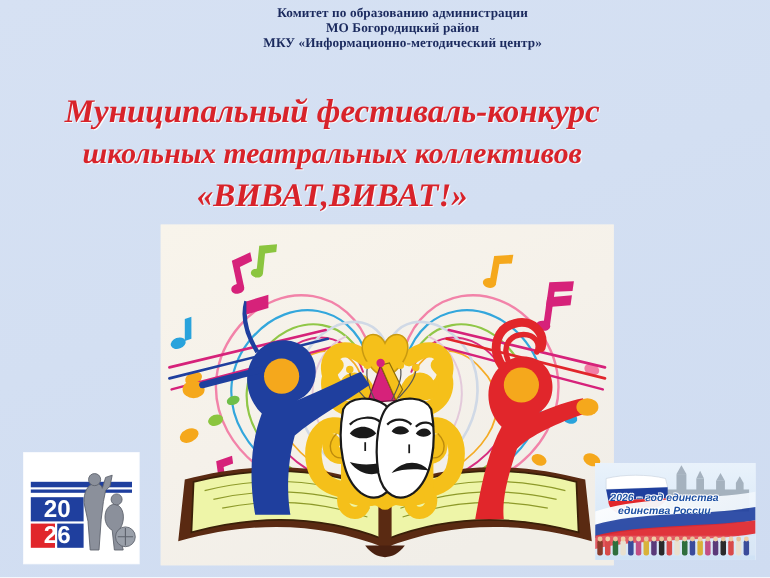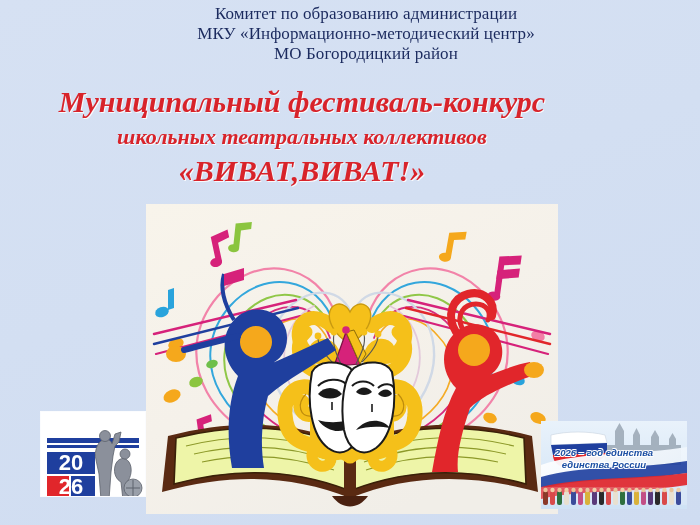--- a/index.html
+++ b/index.html
@@ -22,22 +22,22 @@
   .header-block {
     position: absolute;
     top: 4px;
     left: 0;
     width: 700px;
     text-align: center;
     line-height: 1.18;
   }
   .header-line {
     font-family: "Liberation Serif", "DejaVu Serif", serif;
-    font-weight: normal;
-    font-size: 17px;
+    font-weight: bold;
+    font-size: 12px;
     color: #1b2a5e;
     letter-spacing: 0.1px;
     white-space: nowrap;
     padding-left: 32px;
   }
 
   
   .title-block {
     position: absolute;
     top: 82px;
@@ -48,41 +48,41 @@
   }
   .title-line {
     font-family: "Liberation Serif", "DejaVu Serif", serif;
     font-style: italic;
     font-weight: bold;
     font-size: 30px;
     color: #d8232a;
     text-shadow: 1px 1px 0 rgba(255,255,255,0.85);
     white-space: nowrap;
   }
-  .title-line.small { font-size: 22px; }
+  .title-line.small { font-size: 27px; }
 
   
   .illustration {
     position: absolute;
     left: 146px;
     top: 204px;
     width: 412px;
     height: 310px;
     background: linear-gradient(150deg, #f7f3ea 0%, #f6f2ec 40%, #f2efe9 100%);
     overflow: hidden;
   }
   .illustration svg { display: block; width: 412px; height: 310px; }
 
   
   .emblem-2026 {
     position: absolute;
-    left: 41px;
+    left: 22px;
     top: 412px;
     width: 104px;
-    height: 84px;
+    height: 100px;
     background: #ffffff;
     box-shadow: 0 0 0 1px rgba(255,255,255,0.9);
     overflow: hidden;
   }
   .emblem-2026 svg { display:block; width: 104px; height: 95px; }
 
   
   .badge-unity {
     position: absolute;
     left: 541px;
@@ -110,22 +110,22 @@
     pointer-events: none;
   }
 </style>
 </head>
 <body>
 
 <div id="slide">
 
   <div class="header-block">
     <div class="header-line">Комитет по образованию администрации</div>
+    <div class="header-line">МО Богородицкий район</div>
     <div class="header-line">МКУ «Информационно-методический центр»</div>
-    <div class="header-line">МО Богородицкий район</div>
   </div>
 
   <div class="title-block">
     <div class="title-line">Муниципальный фестиваль-конкурс</div>
     <div class="title-line small">школьных театральных коллективов</div>
     <div class="title-line">«ВИВАТ,ВИВАТ!»</div>
   </div>
 
   <div class="illustration">
     <svg viewBox="0 0 412 310" xmlns="http://www.w3.org/2000/svg">

